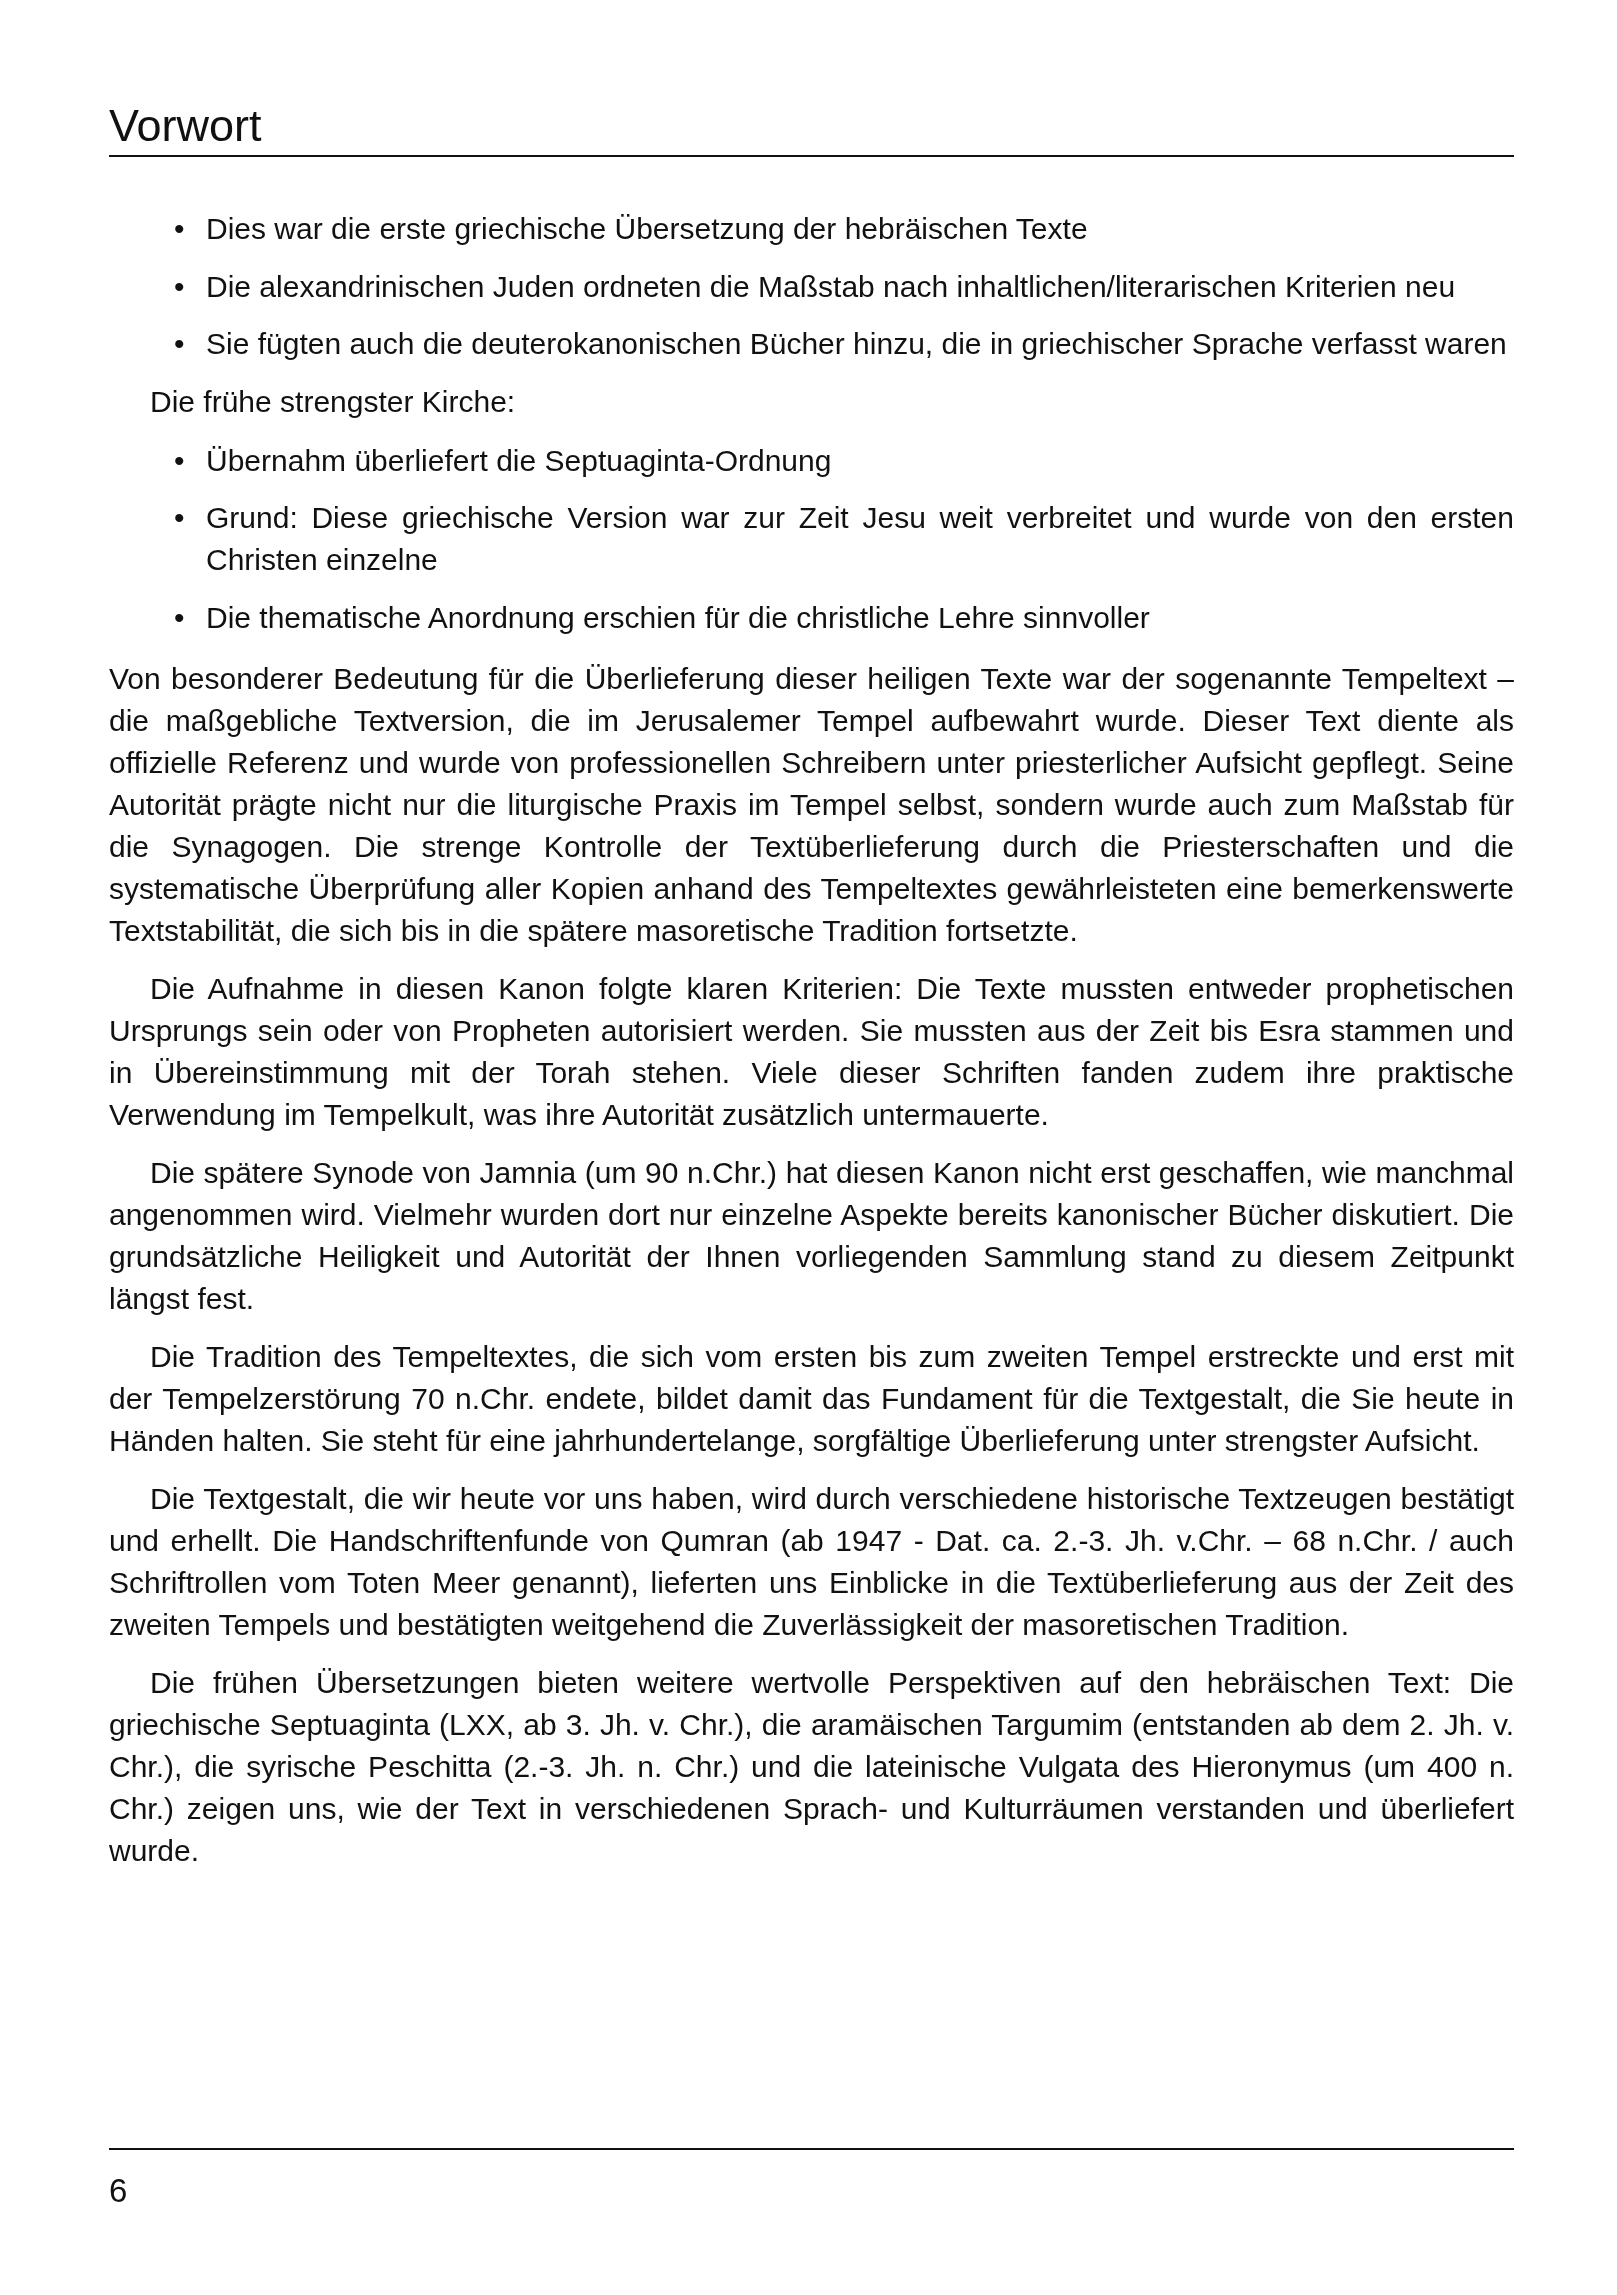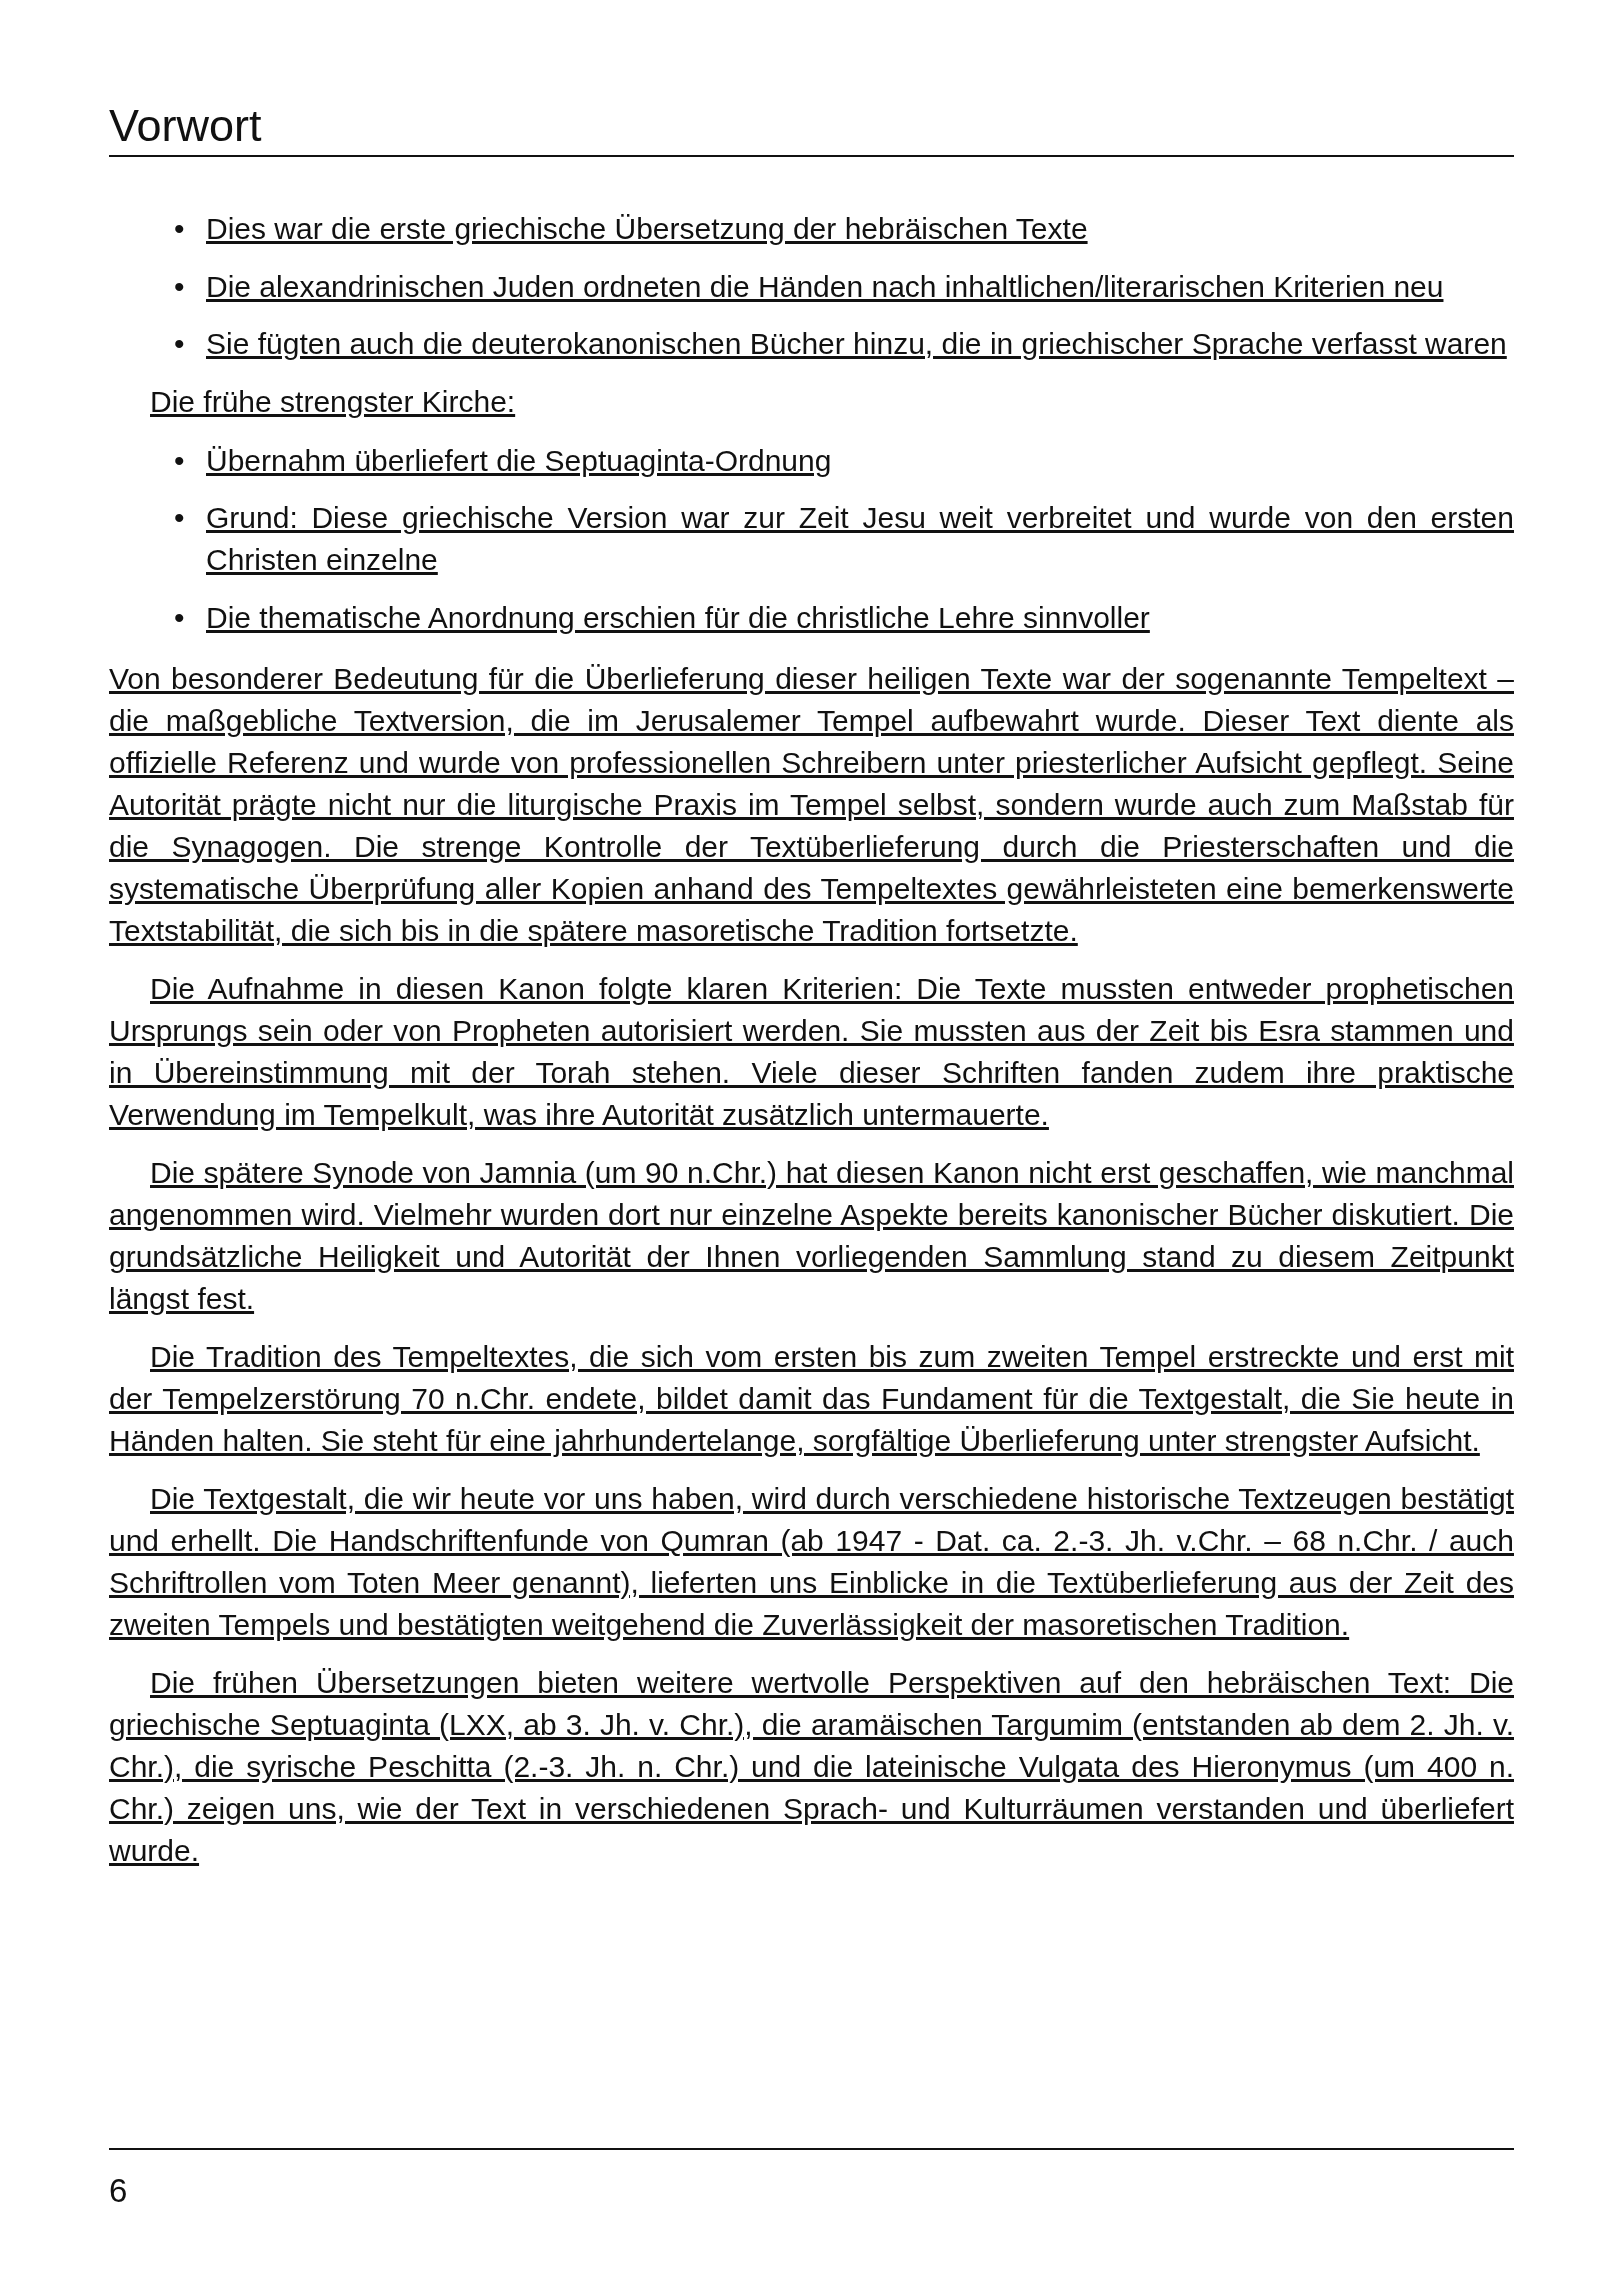--- a/index.html
+++ b/index.html
@@ -5,42 +5,42 @@
     html, body { margin: 0; padding: 0; background: #ffffff; }
     body { width: 1618px; height: 2295px; position: relative; overflow: hidden;
            font-family: "Liberation Sans", sans-serif; color: #111111; }
     .header { position: absolute; left: 109px; top: 105px; width: 1405px; }
     .header-title { font-size: 45px; line-height: 42px; }
     .rule { position: absolute; left: 109px; width: 1405px; height: 2.3px; background: #111111; }
     .rule.top { top: 155px; }
     .rule.bottom { top: 2148px; }
     .page-number { position: absolute; left: 109px; top: 2170px; font-size: 33px; line-height: 42px; }
     .content { position: absolute; left: 109px; top: 208px; width: 1405px;
-               font-size: 30px; line-height: 42px; text-align: justify; hyphens: manual; text-decoration: underline; }
+               font-size: 30px; line-height: 42px; text-align: justify; hyphens: manual; }
     ul { list-style: none; margin: 0; padding: 0 0 0 97px; }
     li { position: relative; margin-bottom: 15.7px; }
     li::before { content: "\2022"; position: absolute; left: -32px; top: 0; }
     .section-label { padding-left: 41px; margin: 14px 0 16.7px 0; }
     p { margin: 16px 0 14px 0; }
     p.indent { text-indent: 41px; }
     ul.list-2 { margin-top: 4.6px; margin-bottom: 18.5px; }
     ul.list-1 { margin-bottom: 4.6px; }
   </style>
 </head>
 <body>
 
 <div class="header">
   <div class="header-title">Vorwort</div>
 </div>
 <div class="rule top"></div>
 
 <div class="content">
   <ul class="list-1">
     <li>Dies war die erste griechische Übersetzung der hebräischen Texte</li>
-    <li>Die alexandrinischen Juden ordneten die Händen nach inhaltlichen/literarischen Kriteri­en neu</li>
+    <li>Die alexandrinischen Juden ordneten die Maßstab nach inhaltlichen/literarischen Kriteri­en neu</li>
     <li>Sie fügten auch die deuterokanonischen Bücher hinzu, die in griechischer Sprache verfasst waren</li>
   </ul>
 
   <div class="section-label">Die frühe strengster Kirche:</div>
 
   <ul class="list-2">
     <li>Übernahm überliefert die Septuaginta-Ordnung</li>
     <li>Grund: Diese griechische Version war zur Zeit Jesu weit verbreitet und wurde von den ersten Christen einzelne</li>
     <li>Die thematische Anordnung erschien für die christliche Lehre sinnvoller</li>
   </ul>

